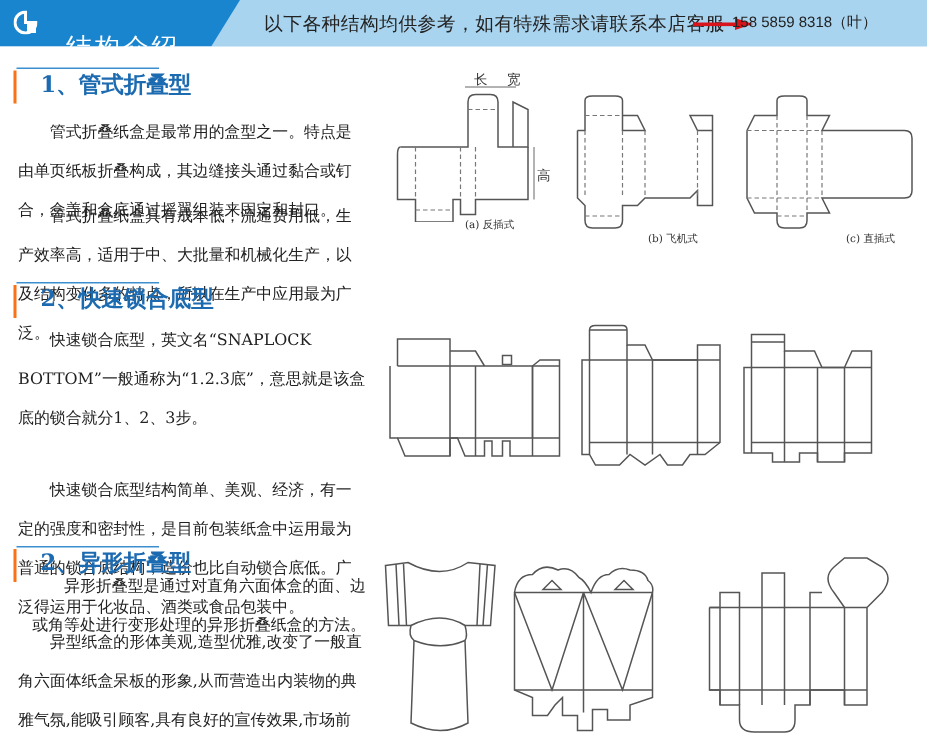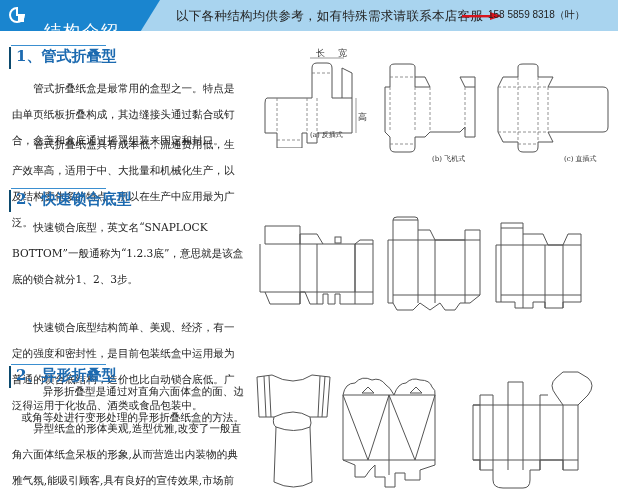--- a/index.html
+++ b/index.html
@@ -9,21 +9,21 @@
   .brand { position:absolute; left:0; top:0; width:160px; height:31px; background:#1a85cf;
            clip-path:polygon(0 0, 100% 0, 88% 100%, 0 100%); }
   .brand-icon { position:absolute; left:9px; top:7px; width:16px; height:16px; }
   .brand-title { position:absolute; left:44px; top:4px; font-family:"DejaVu Sans","Liberation Sans",sans-serif;
                  font-size:17px; color:#fff; letter-spacing:2px;margin-top:16px; }
   .notice { position:absolute; left:176px; top:8px; font-family:"DejaVu Sans","Liberation Sans",sans-serif;
             font-size:12.5px; color:#222; letter-spacing:0.3px; }
   .arrow { position:absolute; left:462px; top:12px; width:40px; height:8px; }
   .phone { position:absolute; left:488px; top:8px; font-family:Liberation Sans, sans-serif;
            font-size:10px; color:#222; }
-  .section-title { position:absolute; left:9px; height:22px; padding-left:5px; border-left:2px solid #0c4a6e;
+  .section-title { position:absolute; left:9px; height:22px; padding-left:16px; border-left:2px solid #f97316;
                    font-size:15px; color:#1c6ab0; font-weight:bold; }
   .section-title::before { content:""; position:absolute; left:0; top:-2px; width:95px; height:1px; background:#3b8fd0; }
   .para { position:absolute; left:12px; width:232px; font-size:10.6px; line-height:26px; color:#222;
           text-indent:2em; margin:0; }
   .fig { position:absolute; }
   .cap { position:absolute; font-size:7px; color:#333; }
   svg .c { fill:none; stroke:#555; stroke-width:1; }
   svg .d { fill:none; stroke:#777; stroke-width:0.8; stroke-dasharray:3 2; }
 </style>
 </head>
@@ -50,21 +50,21 @@
 <svg class="fig" style="left:262px;top:48px;" width="110" height="100" viewBox="0 0 110 100">
   <path class="c" d="M5 50 L50 50 L50 20 Q50 15 55 15 L65 15 Q70 15 70 20 L70 50 L90 50 L90 25 L80 20 L80 50"></path>
   <path class="c" d="M5 50 Q3 50 3 55 L3 85 L15 85 L15 100 L40 100 L40 85 L45 85 L45 95 L55 95 L55 85 L90 85 L90 50"></path>
   <path class="d" d="M15 50 L15 85 M45 50 L45 85 M55 50 L55 85 M50 25 L70 25 M15 92 L40 92"></path>
   <line x1="48" y1="10" x2="82" y2="10" stroke="#555" stroke-width="0.6"></line>
   <line x1="94" y1="50" x2="94" y2="85" stroke="#555" stroke-width="0.6"></line>
   <text x="54" y="8" font-size="9" fill="#333">长</text>
   <text x="76" y="8" font-size="9" fill="#333">宽</text>
   <text x="96" y="72" font-size="9" fill="#333">高</text>
 </svg>
-<div class="cap" style="left:310px;top:130px;">(a) 反插式</div>
+<div class="cap" style="left:310px;top:145px;">(a) 反插式</div>
 
 <svg class="fig" style="left:380px;top:62px;" width="110" height="95" viewBox="0 0 110 95">
   <path class="c" d="M5 25 L5 70 L10 75 L10 85 Q10 90 15 90 L30 90 Q35 90 35 85 L35 75 L45 75 L50 70 L80 70 L85 65 L85 75 L95 75 L95 25 L85 25 L80 15 L95 15 L95 25"></path>
   <path class="c" d="M5 25 L10 25 L10 5 Q10 2 15 2 L30 2 Q35 2 35 5 L35 25 L50 25 L45 15 L35 15"></path>
   <path class="d" d="M10 25 L10 70 M35 25 L35 70 M50 25 L50 70 M85 25 L85 70 M10 15 L35 15 M10 82 L35 82"></path>
 </svg>
 <div class="cap" style="left:432px;top:154px;">(b) 飞机式</div>
 
 <svg class="fig" style="left:493px;top:62px;" width="120" height="95" viewBox="0 0 120 95">
   <path class="c" d="M5 25 L5 70 L10 80 L25 80 L25 85 Q25 90 30 90 L40 90 Q45 90 45 85 L45 80 L60 80 L55 70 L110 70 Q115 70 115 65 L115 30 Q115 25 110 25 L55 25 L60 15 L45 15 L45 5 Q45 2 40 2 L30 2 Q25 2 25 5 L25 15 L10 15 L5 25"></path>

